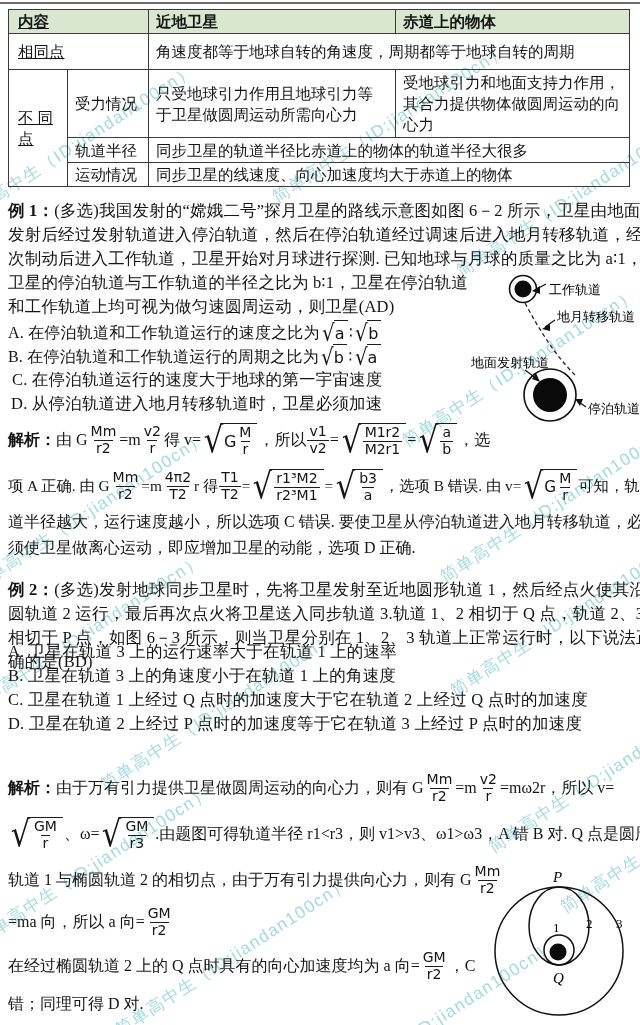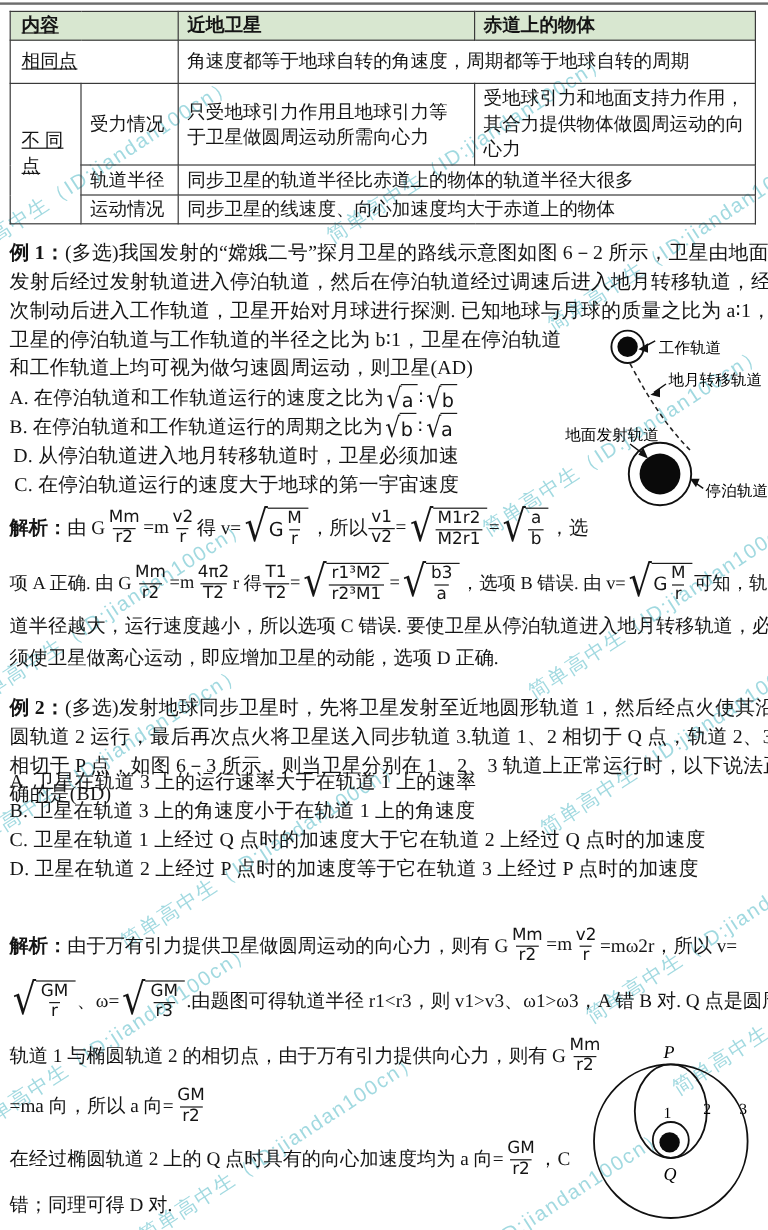--- a/index.html
+++ b/index.html
@@ -127,22 +127,22 @@
         </span>
       </span>
       <span>∶</span>
       <span class="sq">
         <span class="rad">√</span>
         <span class="vin">
           <span>a</span>
         </span>
       </span>
     </div>
+  <div class="line"><span>C. 在停泊轨道运行的速度大于地球的第一宇宙速度</span></div>
   <div class="line"><span>D. 从停泊轨道进入地月转移轨道时，卫星必须加速</span></div>
-  <div class="line"><span>C. 在停泊轨道运行的速度大于地球的第一宇宙速度</span></div>
 </div>
 
 <svg style="left:445px;top:265px" width="195" height="160" viewBox="0 0 195 160">
   <circle cx="78" cy="24" r="13.5" fill="none" stroke="#111" stroke-width="1.6"></circle>
   <circle cx="78" cy="24" r="8.5" fill="#0a0a0a"></circle>
   <path d="M101,19 L90,25" stroke="#111" stroke-width="1.2" fill="none"></path>
   <polygon points="87,26 95,21 95,29" fill="#111"></polygon>
   <text x="104" y="29" font-size="13">工作轨道</text>
   <path d="M80,38 C95,66 110,90 130,110" stroke="#222" stroke-width="1.3" fill="none" stroke-dasharray="4,3"></path>
   <path d="M110,55 L100,62" stroke="#111" stroke-width="1.2" fill="none"></path>

